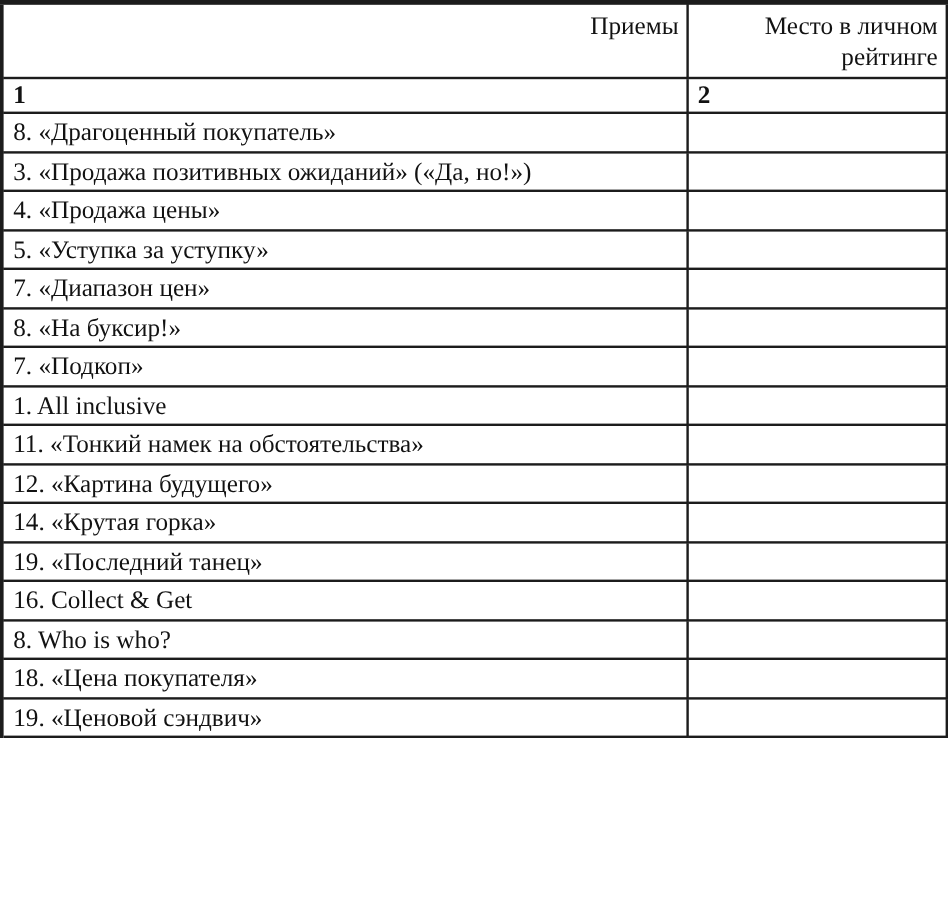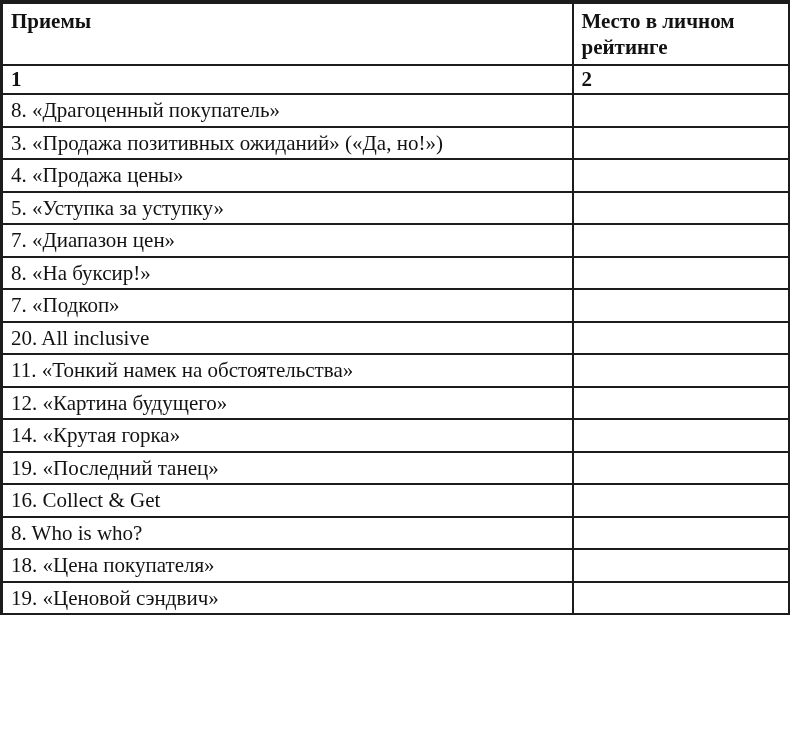--- a/index.html
+++ b/index.html
@@ -29,22 +29,22 @@
     overflow: hidden;
     white-space: nowrap;
   }
   
   table.techniques {
     border-top: 4px solid #1c1c1c;
     border-left: 3px solid #1c1c1c;
   }
   tr.header-row th {
     height: 56px;
-    font-weight: bold;
-    text-align: left;
+    font-weight: normal;
+    text-align: right;
     vertical-align: top;
     padding-top: 4px;
     white-space: normal;
   }
   tr.index-row td {
     height: 27px;
     font-weight: bold;
     vertical-align: middle;
   }
   tr.data-row td {
@@ -95,21 +95,21 @@
     </tr>
     <tr class="data-row">
       <td>8. «На буксир!»</td>
       <td></td>
     </tr>
     <tr class="data-row">
       <td>7. «Подкоп»</td>
       <td></td>
     </tr>
     <tr class="data-row">
-      <td>20. All inclusive</td>
+      <td>1. All inclusive</td>
       <td></td>
     </tr>
     <tr class="data-row">
       <td>11. «Тонкий намек на обстоятельства»</td>
       <td></td>
     </tr>
     <tr class="data-row">
       <td>12. «Картина будущего»</td>
       <td></td>
     </tr>

